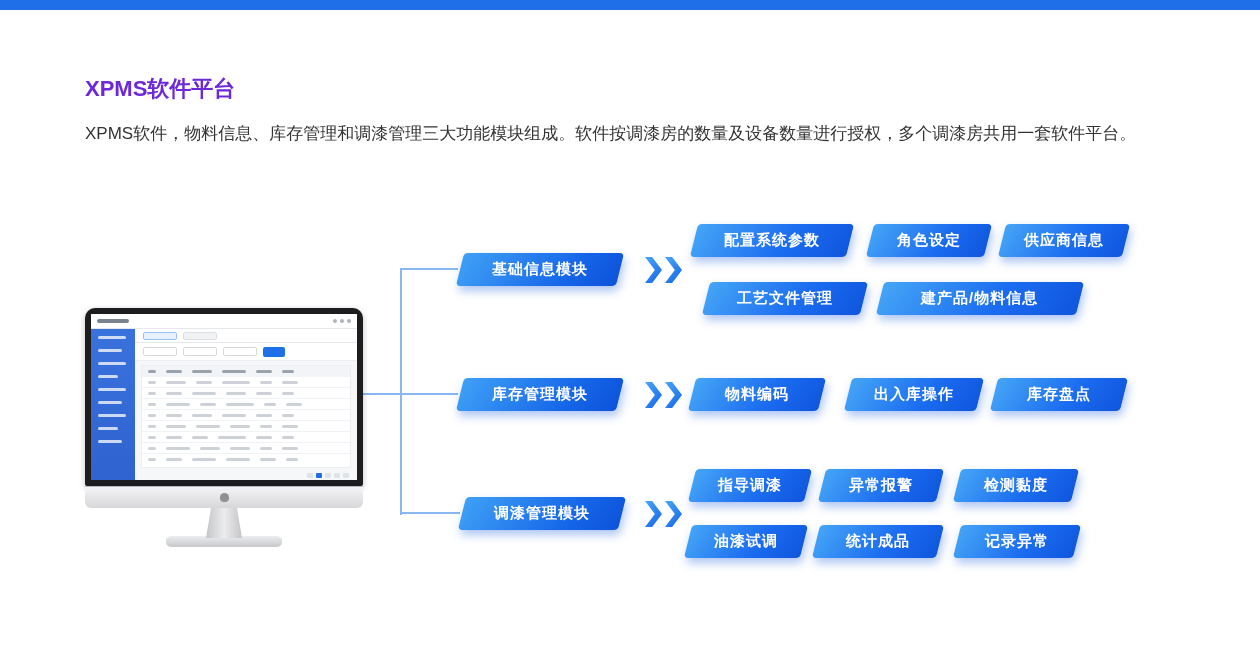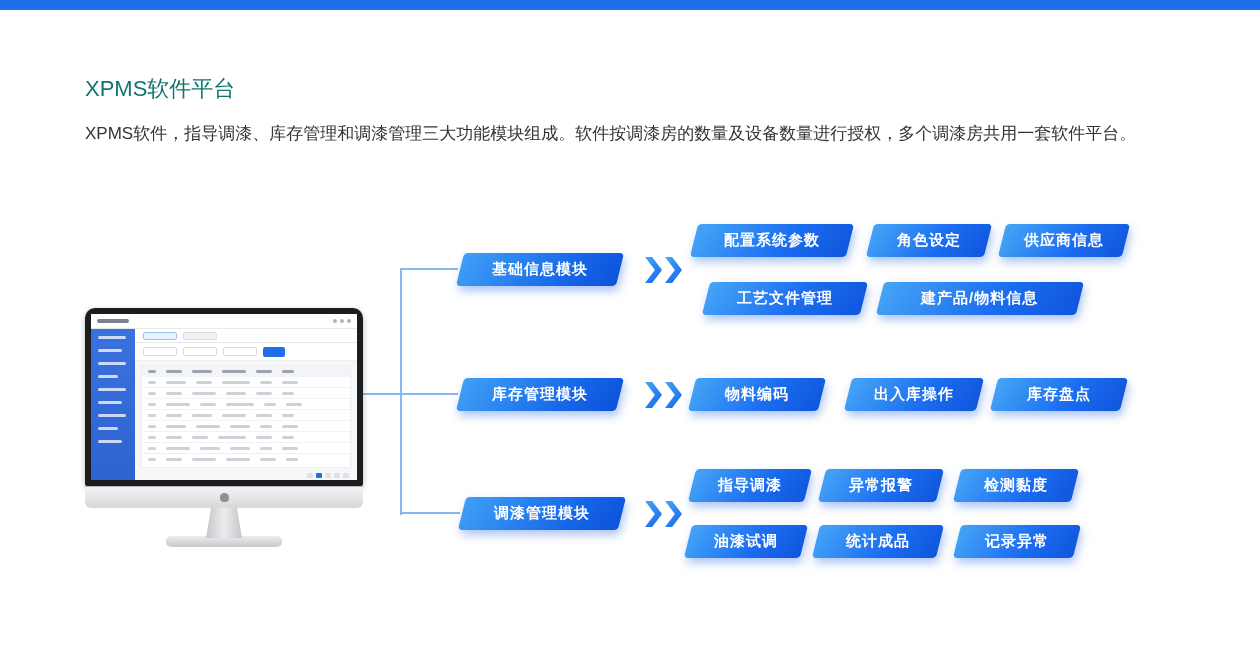--- a/index.html
+++ b/index.html
@@ -1,21 +1,21 @@
 <!DOCTYPE html>
 <html><head>
 <meta charset="utf-8">
 <style>
   * { margin:0; padding:0; box-sizing:border-box; }
   body { background:#fff; font-family:"Liberation Sans","DejaVu Sans",sans-serif; }
   .stage { position:relative; width:1260px; height:650px; background:#fff; overflow:hidden; }
 
   .topstrip { position:absolute; top:0; left:0; width:1260px; height:10px; background:#1e6fe8; }
 
-  .page-title { position:absolute; left:85px; top:74px; font-size:22px; font-weight:normal; color:#0f766e; }
+  .page-title { position:absolute; left:85px; top:74px; font-size:22px; font-weight:bold; color:#6d28d9; }
   .page-desc  { position:absolute; left:85px; top:118px; width:1082px; font-size:17px; color:#333; line-height:32px; }
 
   
   .line { position:absolute; background:#8ab6f2; }
 
   
   .pbtn {
     position:absolute; height:33px;
     display:flex; align-items:center; justify-content:center;
     background:linear-gradient(115deg,#45a5f6 0%,#1b6cf0 60%,#0f56dd 100%);
@@ -74,21 +74,21 @@
   .w8{width:8px}.w12{width:12px}.w16{width:16px}.w20{width:20px}.w24{width:24px}.w28{width:28px}.w32{width:32px}
 </style>
 </head>
 <body>
 
 <div class="stage">
 
   <div class="topstrip"></div>
 
   <h1 class="page-title">XPMS软件平台</h1>
-  <p class="page-desc">XPMS软件，指导调漆、库存管理和调漆管理三大功能模块组成。软件按调漆房的数量及设备数量进行授权，多个调漆房共用一套软件平台。</p>
+  <p class="page-desc">XPMS软件，物料信息、库存管理和调漆管理三大功能模块组成。软件按调漆房的数量及设备数量进行授权，多个调漆房共用一套软件平台。</p>
 
   <div class="line" style="left:363px;top:393px;width:38px;height:2px;"></div>
   <div class="line" style="left:400px;top:268px;width:2px;height:247px;"></div>
   <div class="line" style="left:401px;top:268px;width:57px;height:2px;"></div>
   <div class="line" style="left:401px;top:393px;width:57px;height:2px;"></div>
   <div class="line" style="left:401px;top:512px;width:59px;height:2px;"></div>
 
   <div class="monitor">
     <div class="bezel">
       <div class="display">

